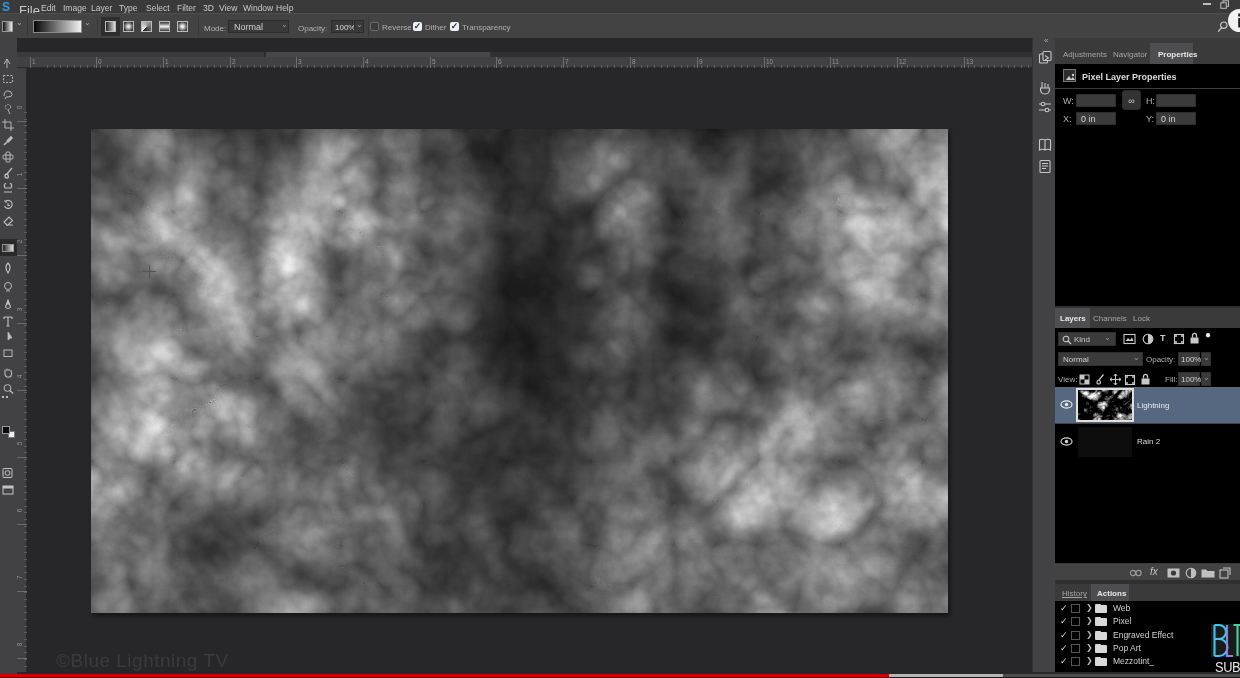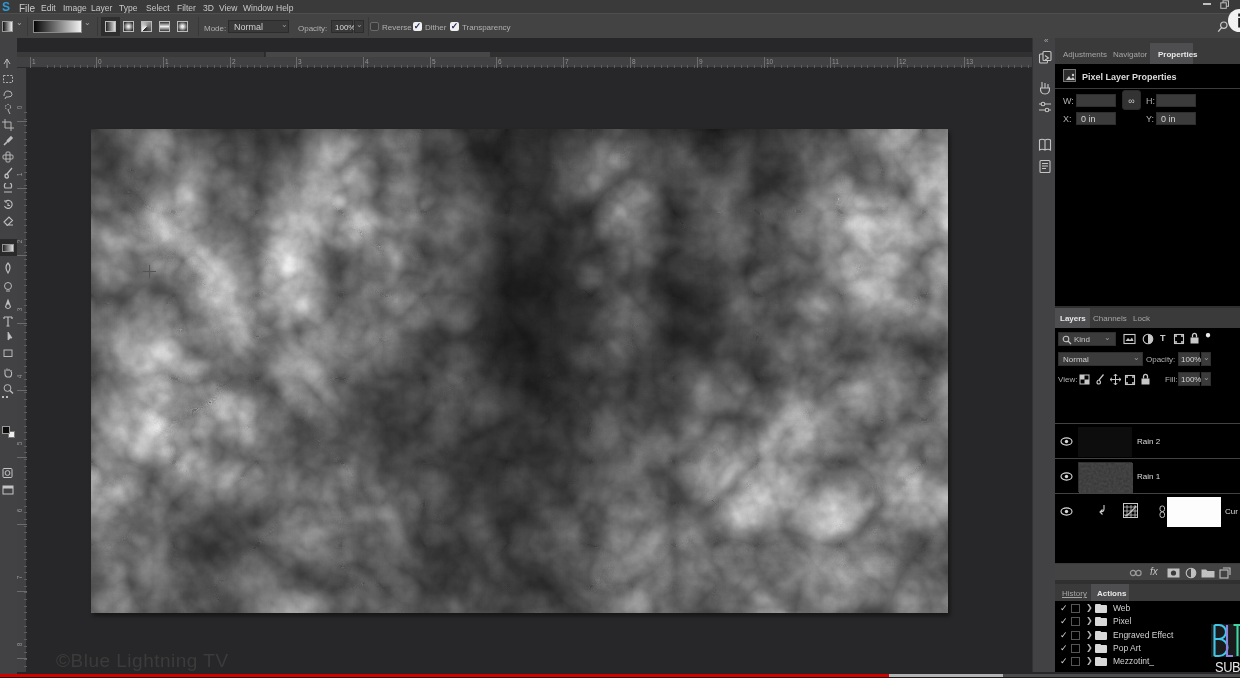--- a/index.html
+++ b/index.html
@@ -5,21 +5,21 @@
 html,body { width:1240px; height:678px; overflow:hidden; background:#272729;
   font-family:"Liberation Sans", sans-serif; }
 .abs { position:absolute; }
 #stage { position:relative; width:1240px; height:678px; }
 </style></head>
 <body>
 <div id="stage">
 
 <div class="abs" style="left:0;top:0;width:1240px;height:13px;background:#3a3a3a;">
   <span class="abs" style="left:2px;top:0px;color:#2f9bd8;font-size:12px;font-weight:bold;">S</span>
-  <span class="abs" style="left:19px;top:2.5px;color:#c9c9c9;font-size:10px;">File</span>
+  <span class="abs" style="left:19px;top:2.5px;color:#c9c9c9;font-size:13px;">File</span>
   <span class="abs" style="left:41px;top:2.5px;color:#c9c9c9;font-size:8.5px;">Edit</span>
   <span class="abs" style="left:63px;top:2.5px;color:#c9c9c9;font-size:8.5px;">Image</span>
   <span class="abs" style="left:91px;top:2.5px;color:#c9c9c9;font-size:8.5px;">Layer</span>
   <span class="abs" style="left:119px;top:2.5px;color:#c9c9c9;font-size:8.5px;">Type</span>
   <span class="abs" style="left:146px;top:2.5px;color:#c9c9c9;font-size:8.5px;">Select</span>
   <span class="abs" style="left:177px;top:2.5px;color:#c9c9c9;font-size:8.5px;">Filter</span>
   <span class="abs" style="left:203px;top:2.5px;color:#c9c9c9;font-size:8.5px;">3D</span>
   <span class="abs" style="left:219px;top:2.5px;color:#c9c9c9;font-size:8.5px;">View</span>
   <span class="abs" style="left:243px;top:2.5px;color:#c9c9c9;font-size:8.5px;">Window</span>
   <span class="abs" style="left:276px;top:2.5px;color:#c9c9c9;font-size:8.5px;">Help</span>
@@ -774,58 +774,39 @@
         <path d="M3.5 5.5 V3.5 a2 2.2 0 0 1 4 0 V5.5" stroke="#c8c8c8" stroke-width="1.3" fill="none"></path>
       </svg>
   <span class="abs" style="left:110px;top:337px;color:#b0b0b0;font-size:8px;">Fill:</span>
   <div class="abs" style="left:123px;top:334px;width:22px;height:14px;background:#3b3b3b;border:1px solid #2e2e2e;">
         <span class="abs" style="left:2px;top:2px;color:#d5d5d5;font-size:8px;">100%</span>
       </div>
   <div class="abs" style="left:146px;top:334px;width:10px;height:14px;background:#3b3b3b;border:1px solid #2e2e2e;">
         <span class="abs" style="left:1px;top:0px;color:#999;font-size:8px;">⌄</span>
       </div>
 
+  <div class="abs" style="left:0;top:349px;width:185px;height:36px;background:#556880;">
+    <svg class="abs" style="left:5px;top:13px;" width="13" height="9">
+          <ellipse cx="6.5" cy="4.5" rx="5.5" ry="3.6" fill="none" stroke="#ececec" stroke-width="1.1"></ellipse>
+          <circle cx="6.5" cy="4.5" r="1.7" fill="#ececec"></circle>
+        </svg>
+    <div class="abs" style="left:21px;top:1px;width:58px;height:34px;border:2px solid #dfdfdf;background:#333;">
+      <svg width="54" height="30">
+            <rect width="54" height="30" fill="#909090" filter="url(#thumbtex)"></rect>
+          </svg>
+    </div>
+    <span class="abs" style="left:82px;top:14px;color:#e9e9e9;font-size:8px;">Lightning</span>
+  </div>
   <div class="abs" style="left:0;top:385px;width:185px;height:35px;border-top:1px solid #424242;">
     <svg class="abs" style="left:5px;top:13px;" width="13" height="9">
           <ellipse cx="6.5" cy="4.5" rx="5.5" ry="3.6" fill="none" stroke="#d8d8d8" stroke-width="1.1"></ellipse>
           <circle cx="6.5" cy="4.5" r="1.7" fill="#d8d8d8"></circle>
         </svg>
     <div class="abs" style="left:23px;top:3px;width:54px;height:30px;background:#0d0d0d;"></div>
     <span class="abs" style="left:82px;top:13px;color:#dcdcdc;font-size:8px;">Rain 2</span>
-  </div>
-  <div class="abs" style="left:0;top:420px;width:185px;height:35px;border-top:1px solid #424242;">
-    <svg class="abs" style="left:5px;top:13px;" width="13" height="9">
-          <ellipse cx="6.5" cy="4.5" rx="5.5" ry="3.6" fill="none" stroke="#d8d8d8" stroke-width="1.1"></ellipse>
-          <circle cx="6.5" cy="4.5" r="1.7" fill="#d8d8d8"></circle>
-        </svg>
-    <div class="abs" style="left:23px;top:3px;width:54px;height:30px;background:#3a3a3a;border:1px solid #303030;"><svg width="54" height="30">
-            <rect width="54" height="30" fill="#3a3a3a" filter="url(#rain1tex)"></rect>
-          </svg></div>
-    <span class="abs" style="left:82px;top:13px;color:#dcdcdc;font-size:8px;">Rain 1</span>
-  </div>
-  <div class="abs" style="left:0;top:455px;width:185px;height:35px;border-top:1px solid #424242;">
-    <svg class="abs" style="left:5px;top:13px;" width="13" height="9">
-          <ellipse cx="6.5" cy="4.5" rx="5.5" ry="3.6" fill="none" stroke="#d8d8d8" stroke-width="1.1"></ellipse>
-          <circle cx="6.5" cy="4.5" r="1.7" fill="#d8d8d8"></circle>
-        </svg>
-    <svg class="abs" style="left:42px;top:10px;" width="10" height="12">
-          <path d="M7 1 V5 Q7 8 3 8 M5.5 5.5 L3 8 L5.5 10.5" stroke="#cdcdcd" stroke-width="1.1" fill="none"></path>
-        </svg>
-    <div class="abs" style="left:68px;top:9px;width:15px;height:15px;border:1px solid #c8c8c8;">
-      <svg width="13" height="13">
-            <path d="M0 10 H13 M0 6 H13 M0 2 H13 M3 0 V13 M7 0 V13 M11 0 V13" stroke="#c8c8c8" stroke-width="0.8"></path>
-            <path d="M1 11 C5 10, 8 6, 12 1" stroke="#c8c8c8" fill="none" stroke-width="1.2"></path>
-          </svg>
-    </div>
-    <svg class="abs" style="left:104px;top:11px;" width="7" height="14">
-          <rect x="1" y="1" width="4.5" height="5.5" rx="2" fill="none" stroke="#c0c0c0" stroke-width="1"></rect>
-          <rect x="1" y="7" width="4.5" height="5.5" rx="2" fill="none" stroke="#c0c0c0" stroke-width="1"></rect>
-        </svg>
-    <div class="abs" style="left:112px;top:3px;width:54px;height:30px;background:#fdfdfd;"></div>
-    <span class="abs" style="left:170px;top:13px;color:#dcdcdc;font-size:8px;">Cur</span>
   </div>
 
   <div class="abs" style="left:0;top:525px;width:185px;height:17px;background:#434343;border-top:1px solid #3a3a3a;">
     <svg class="abs" style="left:74px;top:5px;" width="14" height="8">
           <circle cx="4" cy="4" r="2.6" fill="none" stroke="#9a9a9a" stroke-width="1.2"></circle>
           <circle cx="9.5" cy="4" r="2.6" fill="none" stroke="#9a9a9a" stroke-width="1.2"></circle>
         </svg>
     <span class="abs" style="left:95px;top:2px;color:#c1c1c1;font-size:10px;font-style:italic;">fx</span>
     <svg class="abs" style="left:112px;top:4px;" width="13" height="10">
           <rect x="0.5" y="0.5" width="12" height="9" fill="#c0c0c0"></rect>

